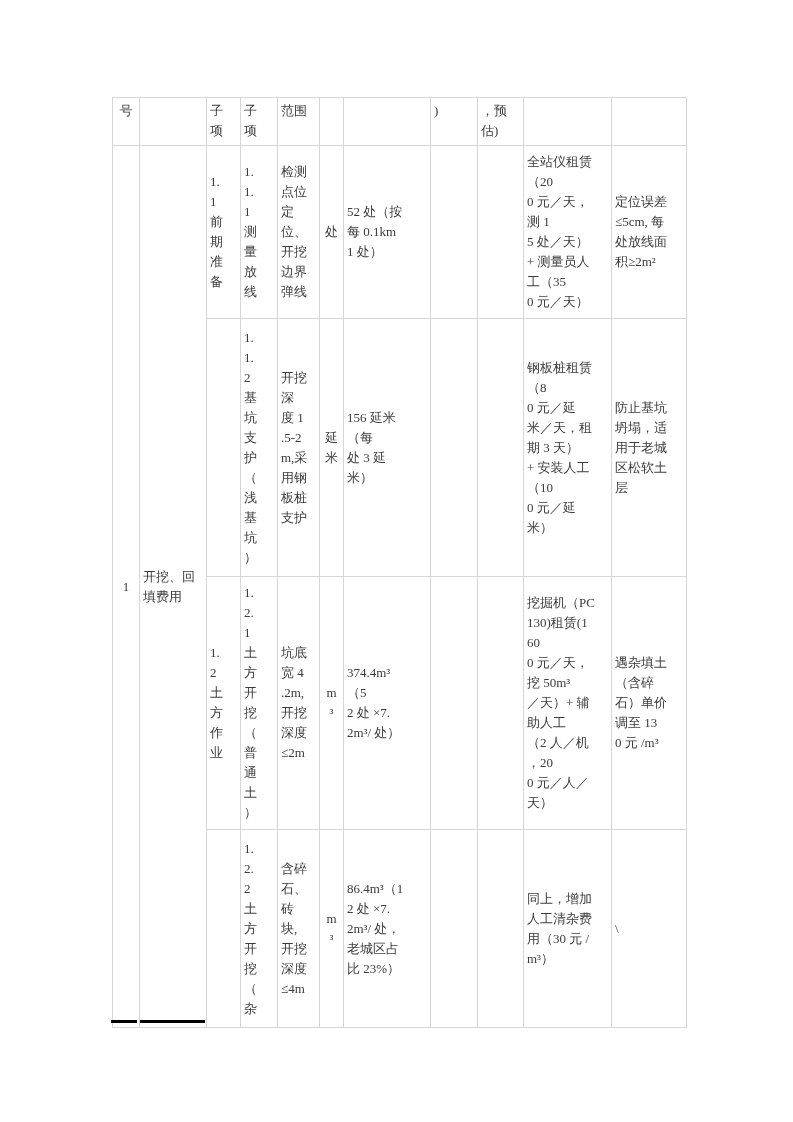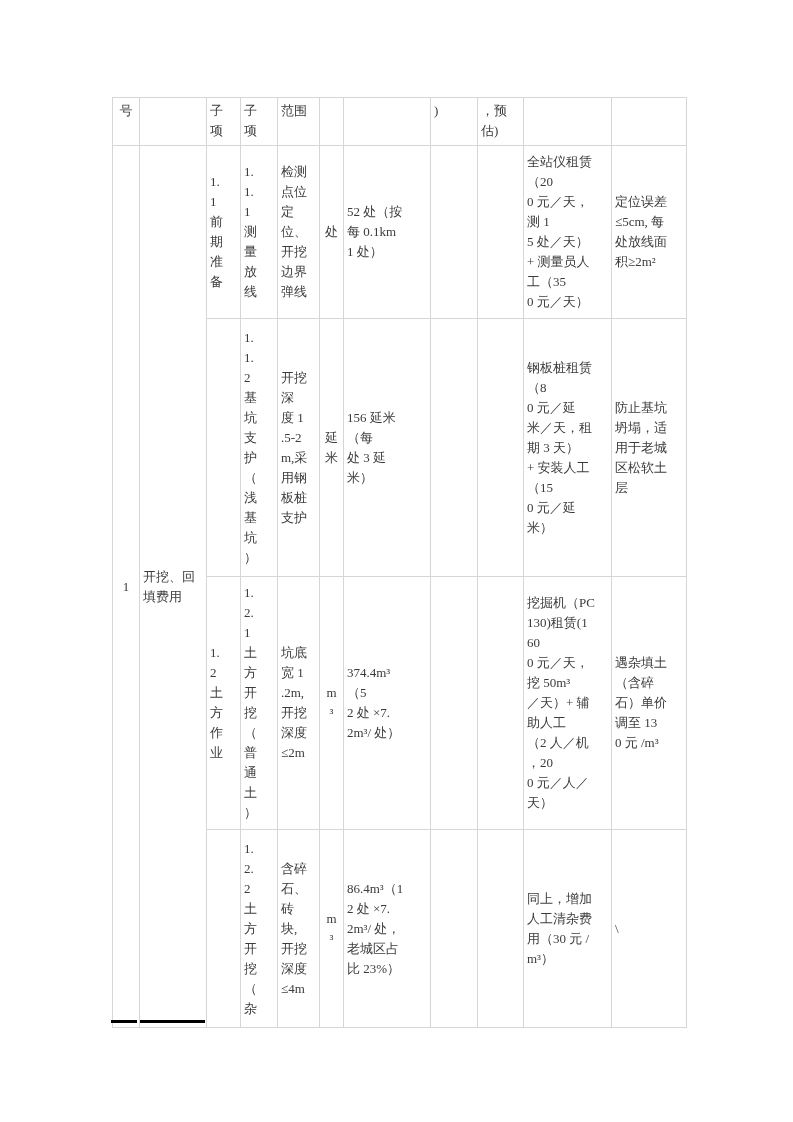--- a/index.html
+++ b/index.html
@@ -150,21 +150,21 @@
 处 3 延
 米）</td>
         <td></td>
         <td></td>
         <td>钢板桩租赁
 （8
 0 元／延
 米／天，租
 期 3 天）
 + 安装人工
-（15
+（10
 0 元／延
 米）</td>
         <td>防止基坑
 坍塌，适
 用于老城
 区松软土
 层</td>
       </tr>
       <tr style="height:253px">
         <td>1.
@@ -179,21 +179,21 @@
 土
 方
 开
 挖
 （
 普
 通
 土
 ）</td>
         <td>坑底
-宽 1
+宽 4
 .2m,
 开挖
 深度
 ≤2m</td>
         <td class="center">m
 ³</td>
         <td>374.4m³
 （5
 2 处 ×7.
 2m³/ 处）</td>

